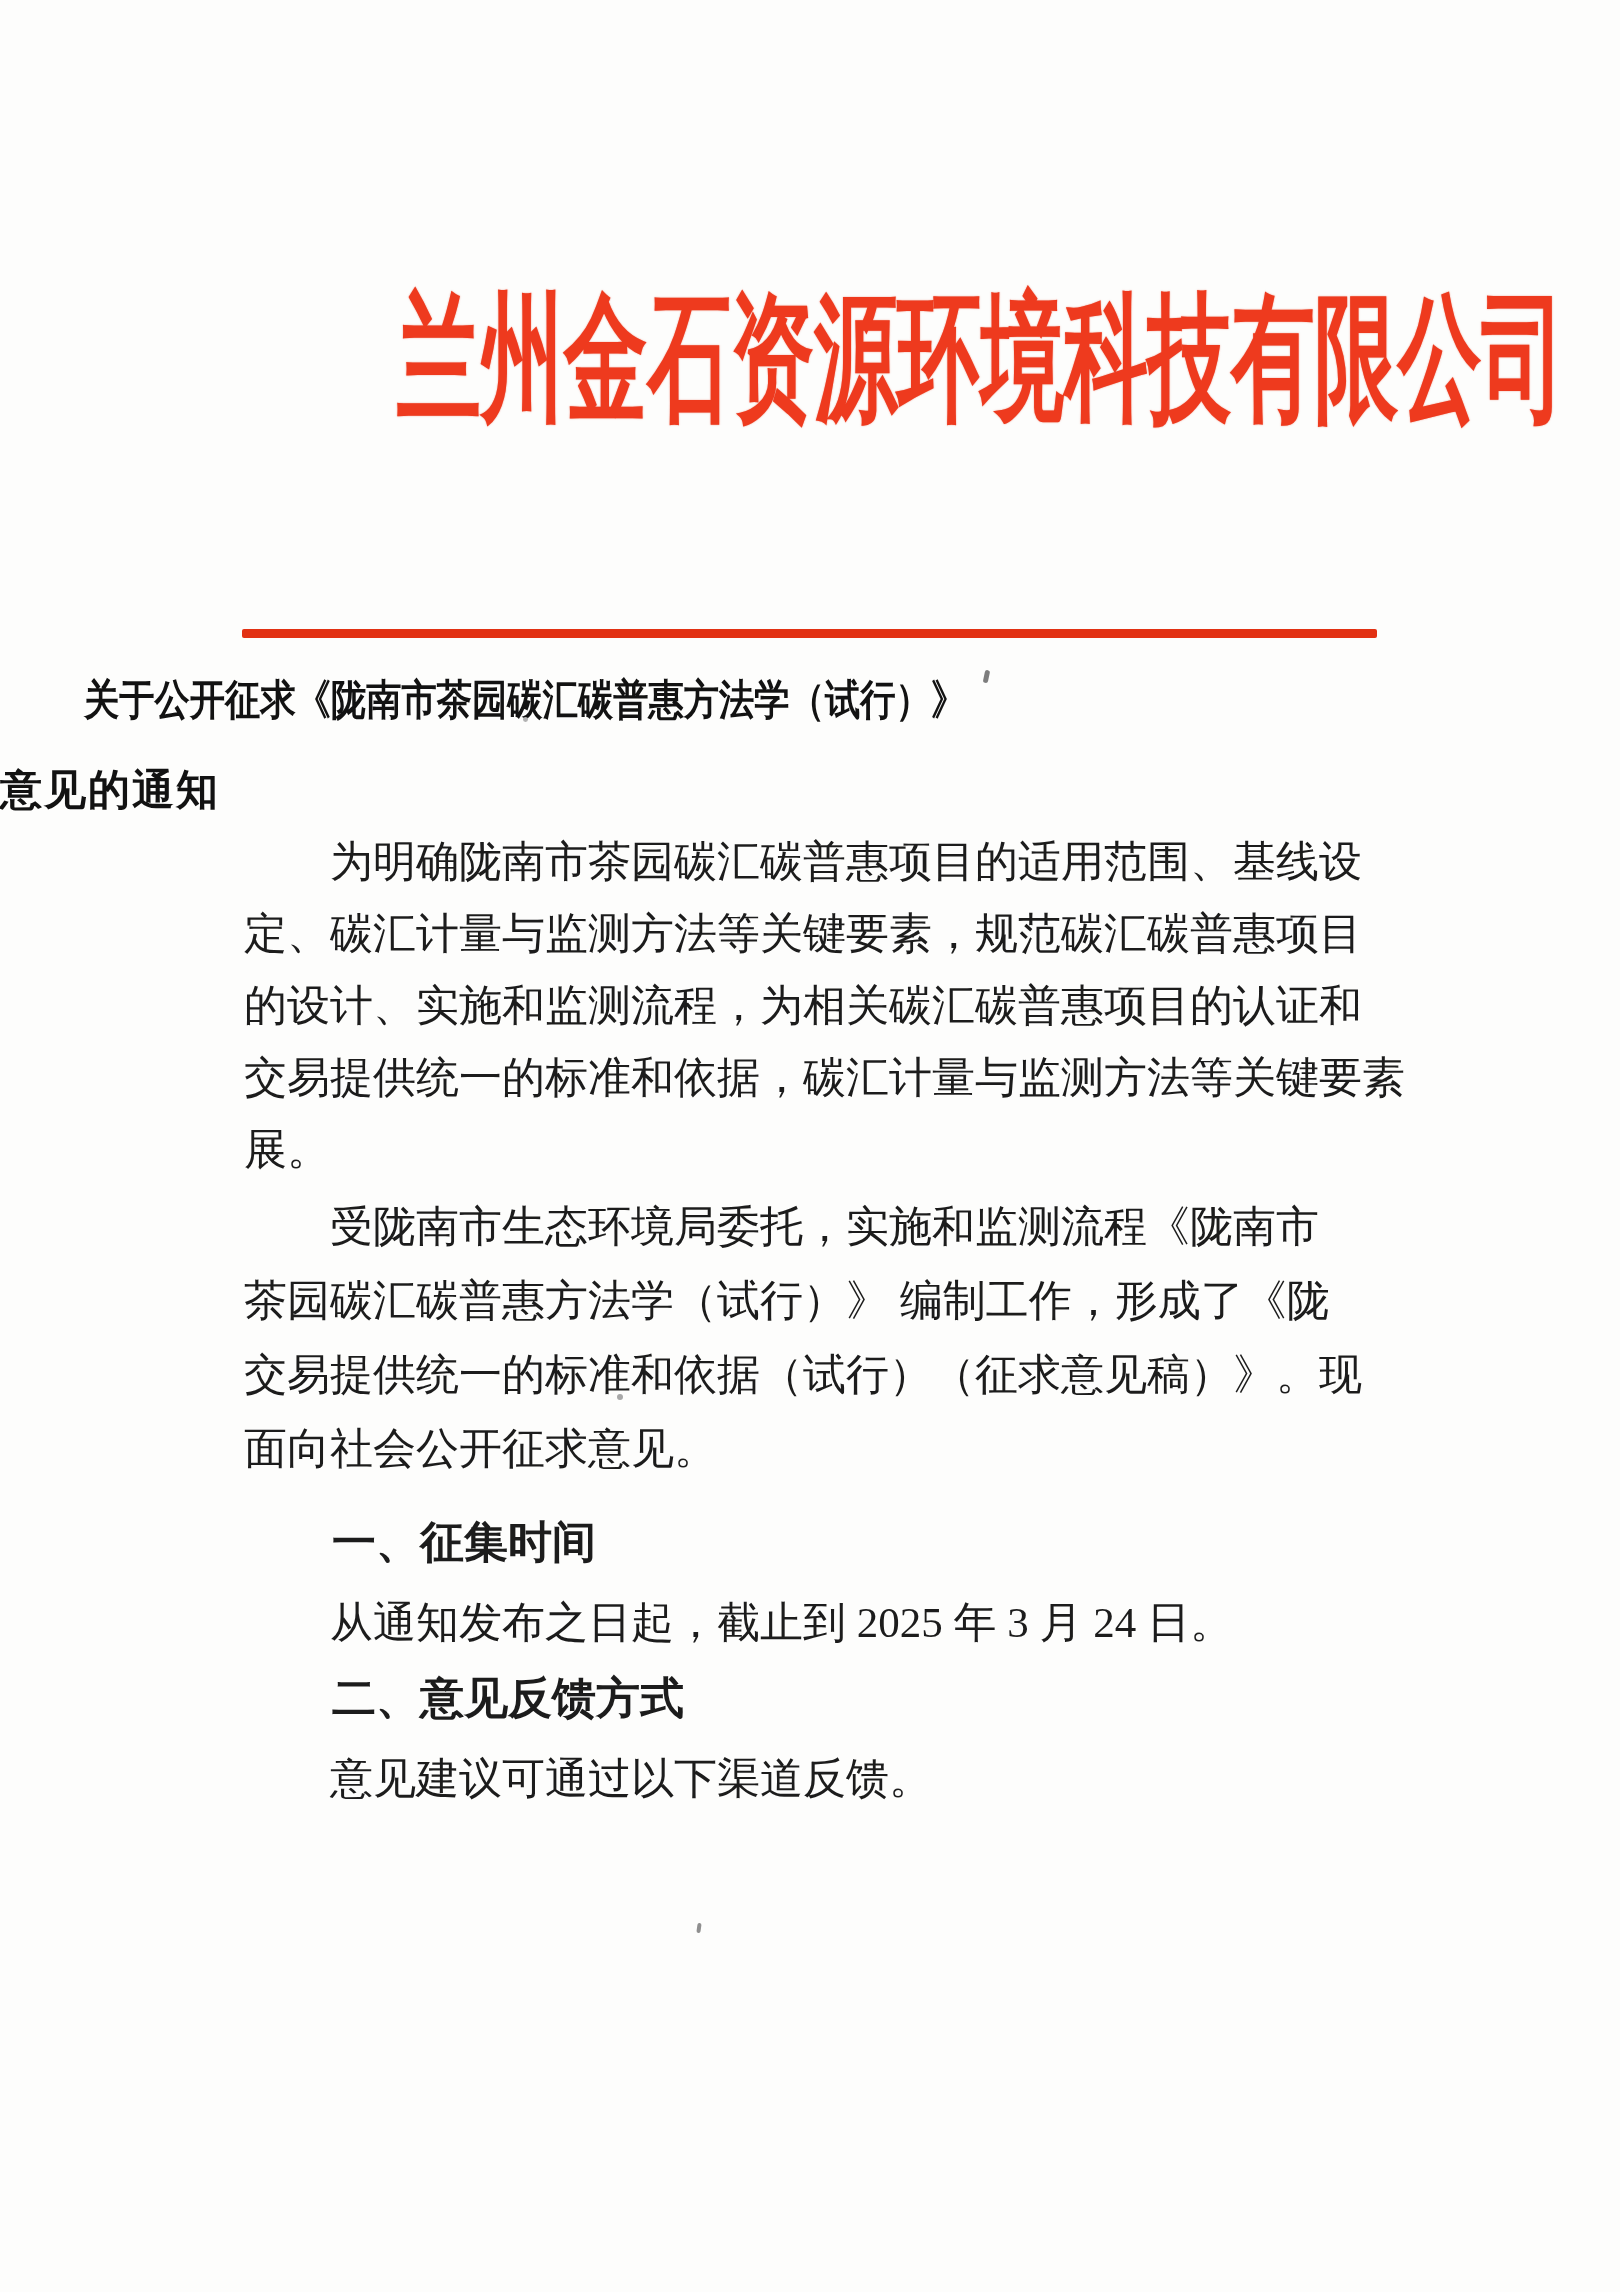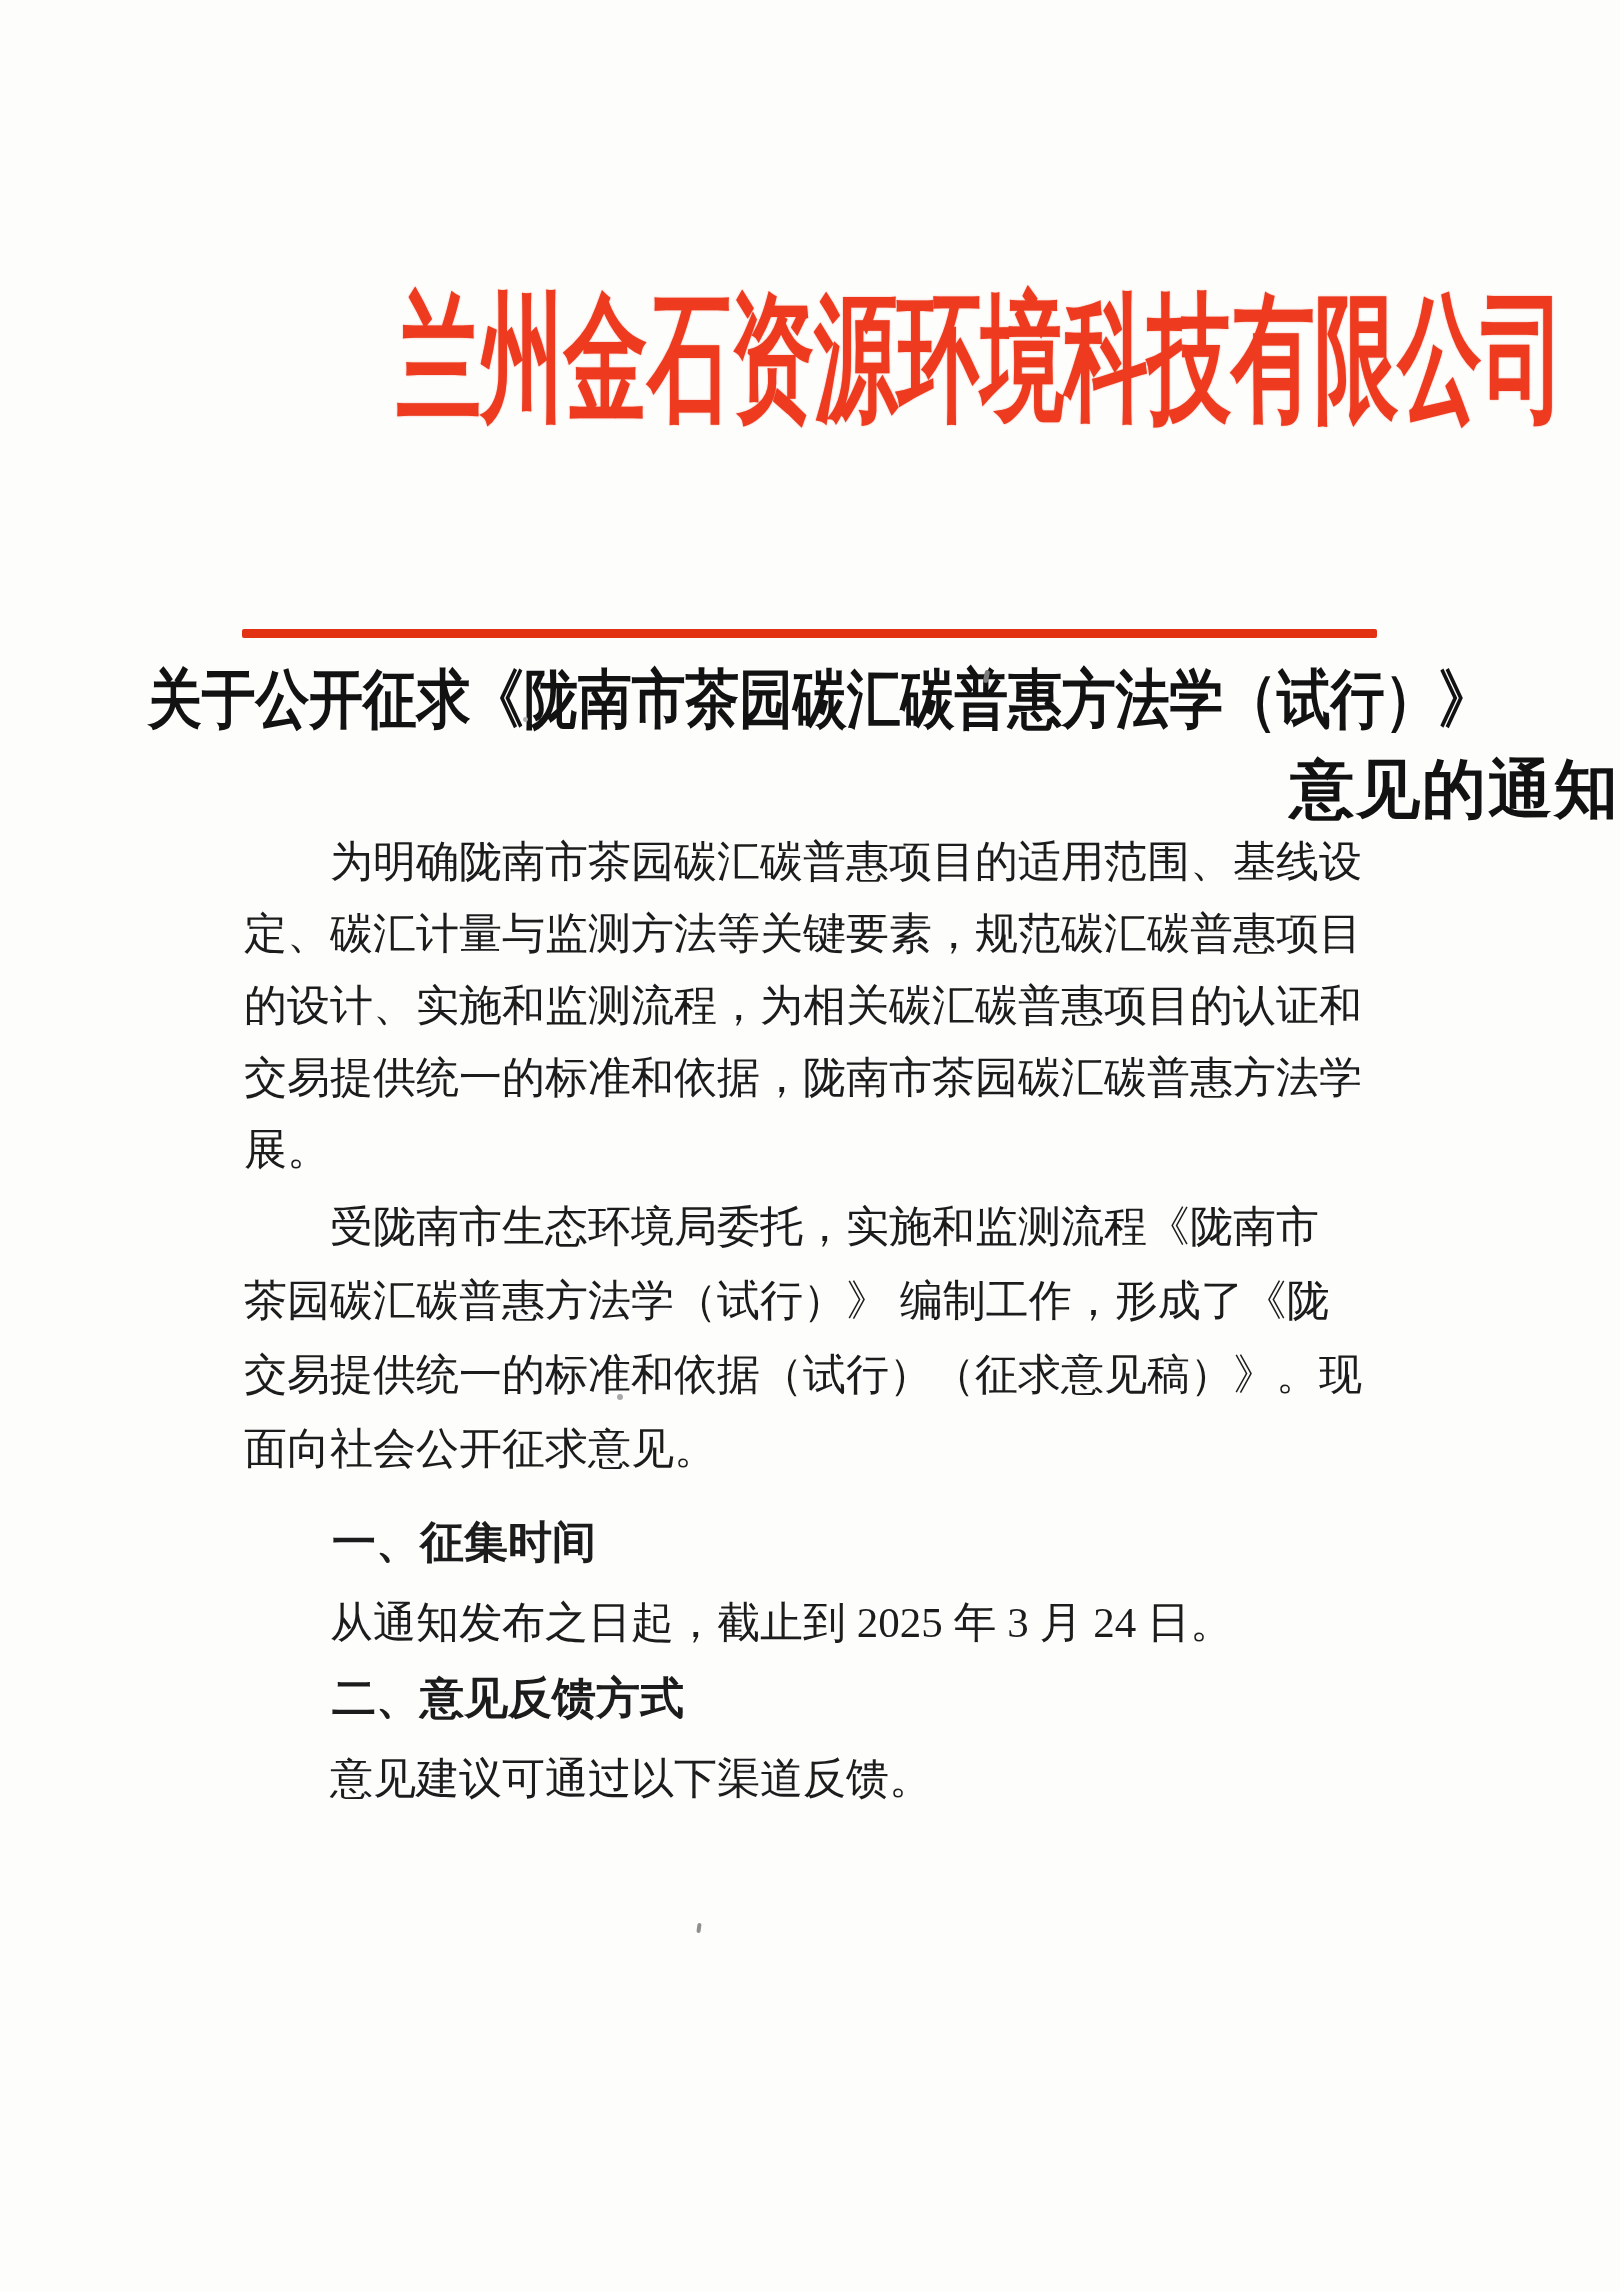--- a/index.html
+++ b/index.html
@@ -12,22 +12,22 @@
   .letterhead{position:absolute;top:286px;left:0;width:1620px;text-align:center;padding-left:8px;}
   .letterhead-inner{
     display:inline-block;font-size:139px;line-height:147px;font-weight:700;
     color:#ee3a1e;white-space:nowrap;transform:scaleX(0.60);transform-origin:50% 50%;
     text-shadow:0 0 2px rgba(216,38,10,.55);
   }
   
   .red-rule{position:absolute;left:242px;top:629px;width:1135px;height:8.8px;background:#e23113;border-radius:2px;}
   
   .doc-title{
-    position:absolute;left:0;top:655px;width:1620px;text-align:right;
-    color:#121212;font-weight:700;font-size:64px;line-height:90px;
+    position:absolute;left:0;top:655px;width:1620px;text-align:left;
+    color:#121212;font-weight:700;font-size:42px;line-height:90px;
   }
   .doc-title .t1{display:inline-block;white-space:nowrap;transform:scaleX(.84);transform-origin:50% 50%;}
   .doc-title .t2{letter-spacing:2px;}
   
   .body-text{position:absolute;left:244px;top:826px;width:1141px;color:#1c1c1c;font-size:43px;}
   .body-text .ln{white-space:pre;line-height:72px;}
   .p2{margin-top:3.9px;}
   .p2 .ln{line-height:74px;}
   .sect{margin-top:20.6px;}
   .sect .ln{line-height:78px;}
@@ -54,21 +54,21 @@
     <div><span class="t1">关于公开征求《陇南市茶园碳汇碳普惠方法学（试行）》</span></div>
     <div class="t2">意见的通知</div>
   </div>
 
   <div class="body-text">
 
     <div class="para p1">
       <div class="ln">　　为明确陇南市茶园碳汇碳普惠项目的适用范围、基线设</div>
       <div class="ln">定、碳汇计量与监测方法等关键要素，规范碳汇碳普惠项目</div>
       <div class="ln">的设计、实施和监测流程，为相关碳汇碳普惠项目的认证和</div>
-      <div class="ln">交易提供统一的标准和依据，陇南市茶园碳汇碳普惠方法学</div>
+      <div class="ln">交易提供统一的标准和依据，碳汇计量与监测方法等关键要素</div>
       <div class="ln">展。</div>
     </div>
 
     <div class="para p2">
       <div class="ln">　　受陇南市生态环境局委托，实施和监测流程《陇南市</div>
       <div class="ln">茶园碳汇碳普惠方法学（试行）》 编制工作，形成了《陇</div>
       <div class="ln">交易提供统一的标准和依据（试行）（征求意见稿）》。现</div>
       <div class="ln">面向社会公开征求意见。</div>
     </div>
 

